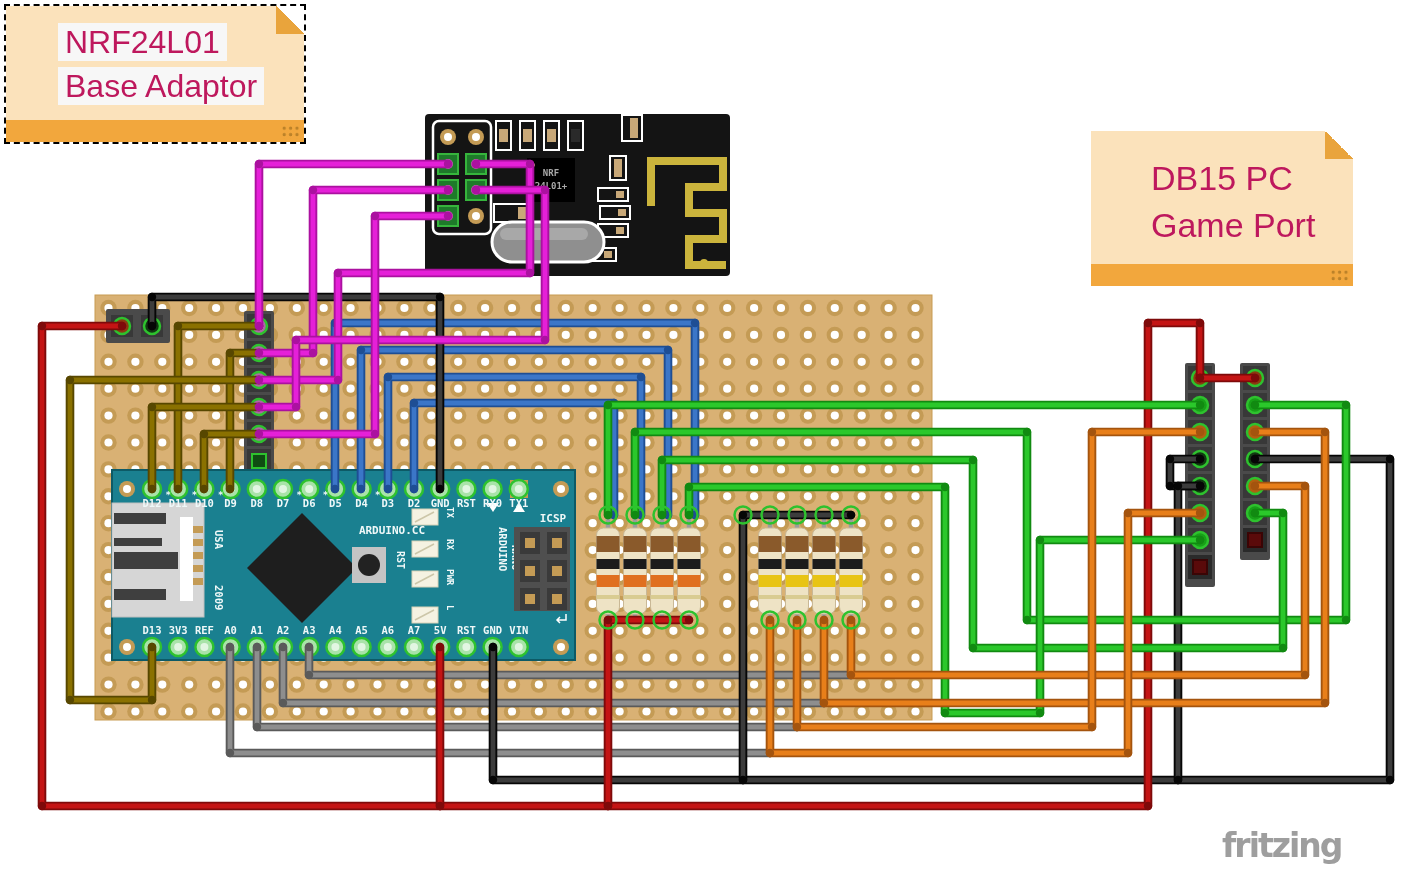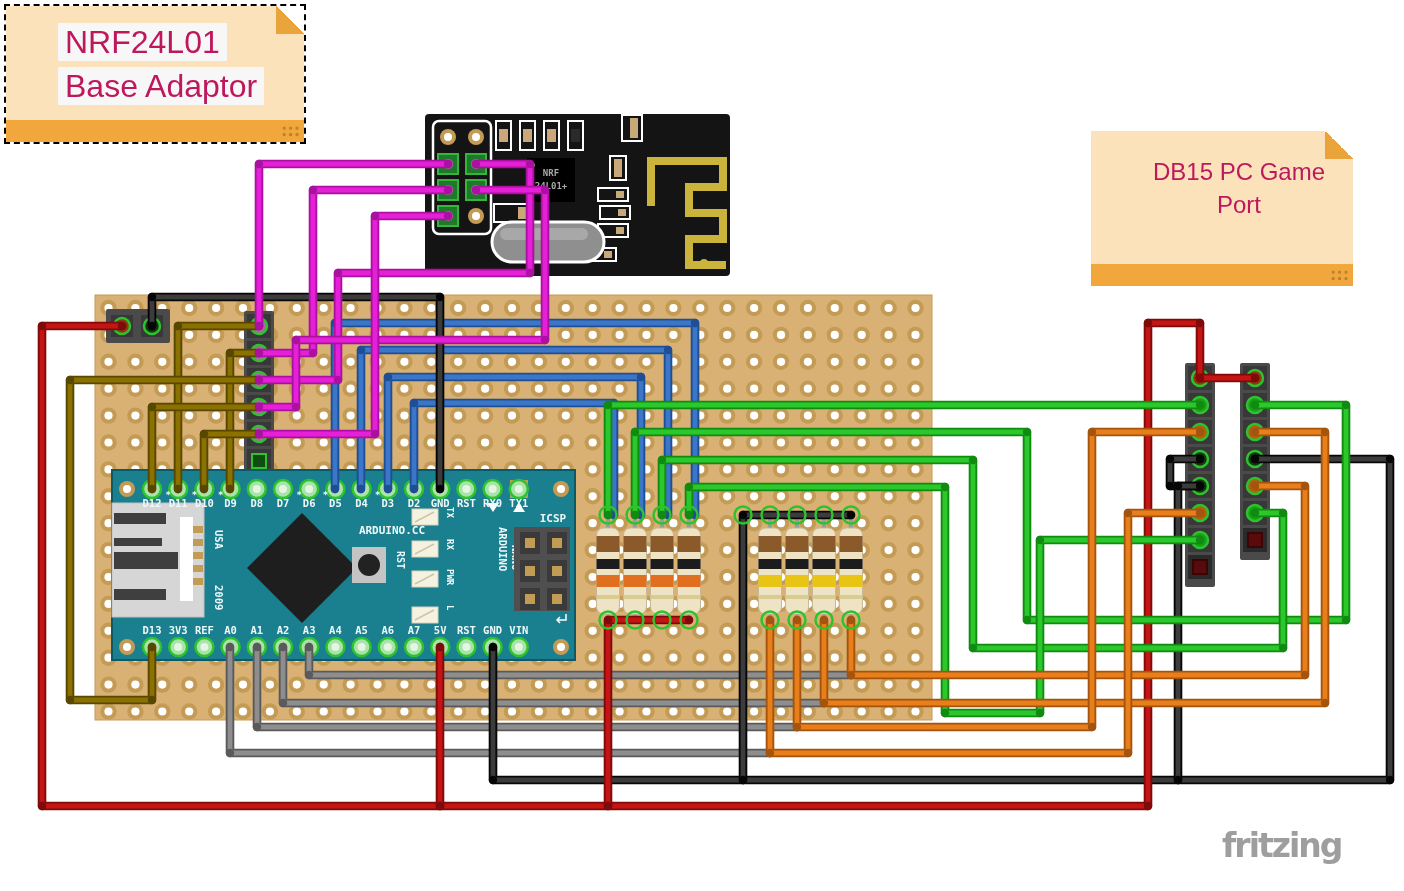--- a/index.html
+++ b/index.html
@@ -11,21 +11,21 @@
   .note-right{left:1091px;top:131px;width:262px;height:155px;border:none;}
   .note-body{position:absolute;left:0;top:0;right:0;bottom:0;}
   .note-fold{position:absolute;right:0;top:0;width:28px;height:28px;
              background:linear-gradient(225deg,#ffffff 50%,#E9A43C 50%);}
   .note-bar{position:absolute;left:0;right:0;bottom:0;height:22px;}
   .grip{position:absolute;right:4px;bottom:3px;width:19px;height:14px;
         background-image:radial-gradient(circle,#BC8229 1.6px,transparent 1.9px);
         background-size:6.4px 6.4px;}
   .note-text{position:absolute;left:14px;top:14px;right:26px;color:#be185d;
              font-size:32px;line-height:1.38;font-weight:400;margin-left:38px;}
-  .note-right .note-text{font-size:24px;left:22px;top:24px;text-align:center;}
+  .note-right .note-text{font-size:34px;left:22px;top:24px;}
   .hl{background:#F7F7F7;padding:1px 7px;-webkit-box-decoration-break:clone;box-decoration-break:clone;}
   #fritzing-logo{position:absolute;left:1222px;top:826px;font-size:33px;font-weight:bold;
                  color:#9E9E9E;letter-spacing:-2px;font-family:"DejaVu Sans",sans-serif;}
   text{font-family:"DejaVu Sans Mono",monospace;}
 </style>
 </head>
 <body>
 
 <div id="scene">
 

